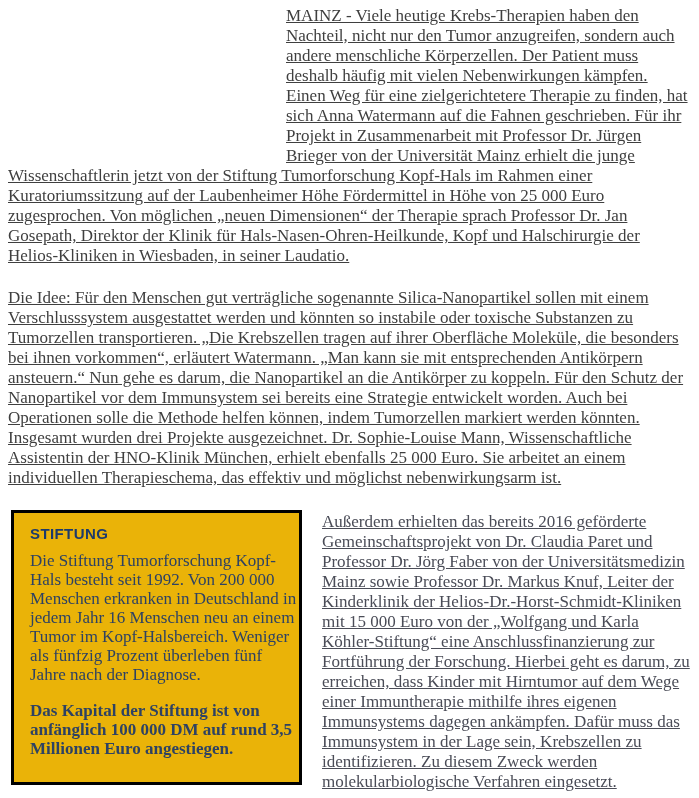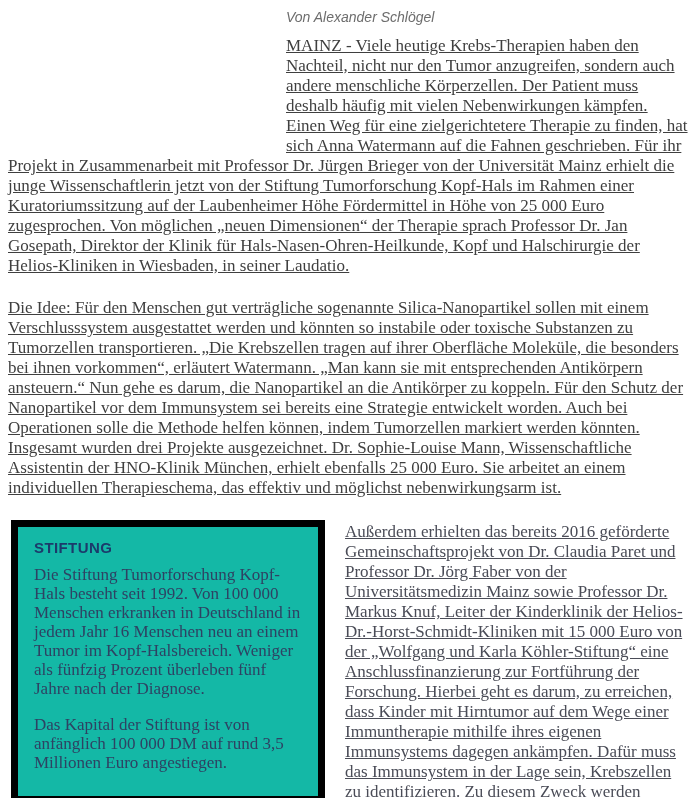--- a/index.html
+++ b/index.html
@@ -36,63 +36,63 @@
   }
   .bottom-row {
     display: flex;
     align-items: flex-start;
   }
   .infobox {
     flex: 0 0 auto;
     width: 268px;
     margin-left: 3px;
     margin-right: 20px;
-    padding: 12px 16px 14px 16px;
-    background: #14b8a6;
-    border: 7px solid #000000;
+    padding: 12px 1px 14px 16px;
+    background: #eab308;
+    border: 3px solid #000000;
   }
   .infobox-title {
     margin: 0 0 8px 0;
     font: bold 15px/18px "Liberation Sans", sans-serif;
     letter-spacing: 0.4px;
     color: #1c3a6b;
   }
   .infobox-text {
     margin: 0 0 17px 0;
     font: 17px/19px "Liberation Serif", serif;
     color: #2e4263;
   }
   .infobox-text:last-child {
     margin-bottom: 10px;
+    font-weight: bold;
   }
   .right-col {
     flex: 1 1 auto;
     margin: 0;
     padding-top: 2px;
     color: #4a4c57;
   }
 </style>
 </head>
 <body>
 
 <div class="page">
 
   <div class="float-spacer"></div>
 
-  <p class="byline">Von Alexander Schlögel</p>
 
   <p class="body-text">MAINZ - Viele heutige Krebs-Therapien haben den Nachteil, nicht nur den Tumor anzugreifen, sondern auch andere menschliche Körperzellen. Der Patient muss deshalb häufig mit vielen Nebenwirkungen kämpfen. Einen Weg für eine zielgerichtetere Therapie zu finden, hat sich Anna Watermann auf die Fahnen geschrieben. Für ihr Projekt in Zusammenarbeit mit Professor Dr. Jürgen Brieger von der Universität Mainz erhielt die junge Wissenschaftlerin jetzt von der Stiftung Tumorforschung Kopf-Hals im Rahmen einer Kuratoriumssitzung auf der Laubenheimer Höhe Fördermittel in Höhe von 25 000 Euro zugesprochen. Von möglichen „neuen Dimensionen“ der Therapie sprach Professor Dr. Jan Gosepath, Direktor der Klinik für Hals-Nasen-Ohren-Heilkunde, Kopf und Halschirurgie der Helios-Kliniken in Wiesbaden, in seiner Laudatio.</p>
 
   <p class="body-text">Die Idee: Für den Menschen gut verträgliche sogenannte Silica-Nanopartikel sollen mit einem Verschlusssystem ausgestattet werden und könnten so instabile oder toxische Substanzen zu Tumorzellen transportieren. „Die Krebszellen tragen auf ihrer Oberfläche Moleküle, die besonders bei ihnen vorkommen“, erläutert Watermann. „Man kann sie mit entsprechenden Antikörpern ansteuern.“ Nun gehe es darum, die Nanopartikel an die Antikörper zu koppeln. Für den Schutz der Nanopartikel vor dem Immunsystem sei bereits eine Strategie entwickelt worden. Auch bei Operationen solle die Methode helfen können, indem Tumorzellen markiert werden könnten. Insgesamt wurden drei Projekte ausgezeichnet. Dr. Sophie-Louise Mann, Wissenschaftliche Assistentin der HNO-Klinik München, erhielt ebenfalls 25 000 Euro. Sie arbeitet an einem individuellen Therapieschema, das effektiv und möglichst nebenwirkungsarm ist.</p>
 
   <div class="bottom-row">
 
     <aside class="infobox">
       <h3 class="infobox-title">STIFTUNG</h3>
-      <p class="infobox-text">Die Stiftung Tumorforschung Kopf-Hals besteht seit 1992. Von 100 000 Menschen erkranken in Deutschland in jedem Jahr 16 Menschen neu an einem Tumor im Kopf-Halsbereich. Weniger als fünfzig Prozent überleben fünf Jahre nach der Diagnose.</p>
+      <p class="infobox-text">Die Stiftung Tumorforschung Kopf-Hals besteht seit 1992. Von 200 000 Menschen erkranken in Deutschland in jedem Jahr 16 Menschen neu an einem Tumor im Kopf-Halsbereich. Weniger als fünfzig Prozent überleben fünf Jahre nach der Diagnose.</p>
       <p class="infobox-text">Das Kapital der Stiftung ist von anfänglich 100 000 DM auf rund 3,5 Millionen Euro angestiegen.</p>
     </aside>
 
     <p class="body-text right-col">Außerdem erhielten das bereits 2016 geförderte Gemeinschaftsprojekt von Dr. Claudia Paret und Professor Dr. Jörg Faber von der Universitätsmedizin Mainz sowie Professor Dr. Markus Knuf, Leiter der Kinderklinik der Helios-Dr.-Horst-Schmidt-Kliniken mit 15 000 Euro von der „Wolfgang und Karla Köhler-Stiftung“ eine Anschlussfinanzierung zur Fortführung der Forschung. Hierbei geht es darum, zu erreichen, dass Kinder mit Hirntumor auf dem Wege einer Immuntherapie mithilfe ihres eigenen Immunsystems dagegen ankämpfen. Dafür muss das Immunsystem in der Lage sein, Krebszellen zu identifizieren. Zu diesem Zweck werden molekularbiologische Verfahren eingesetzt.</p>
 
   </div>
 
 </div>
 
 </body></html>

